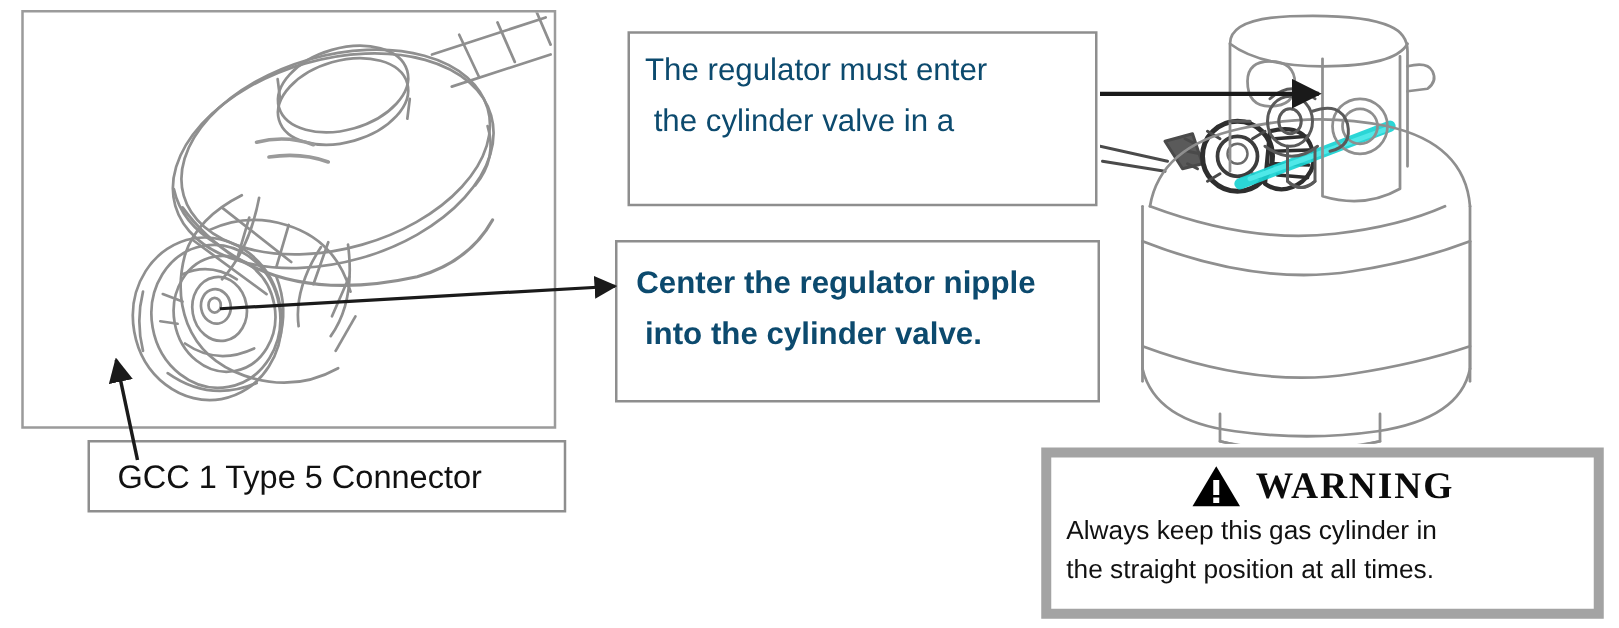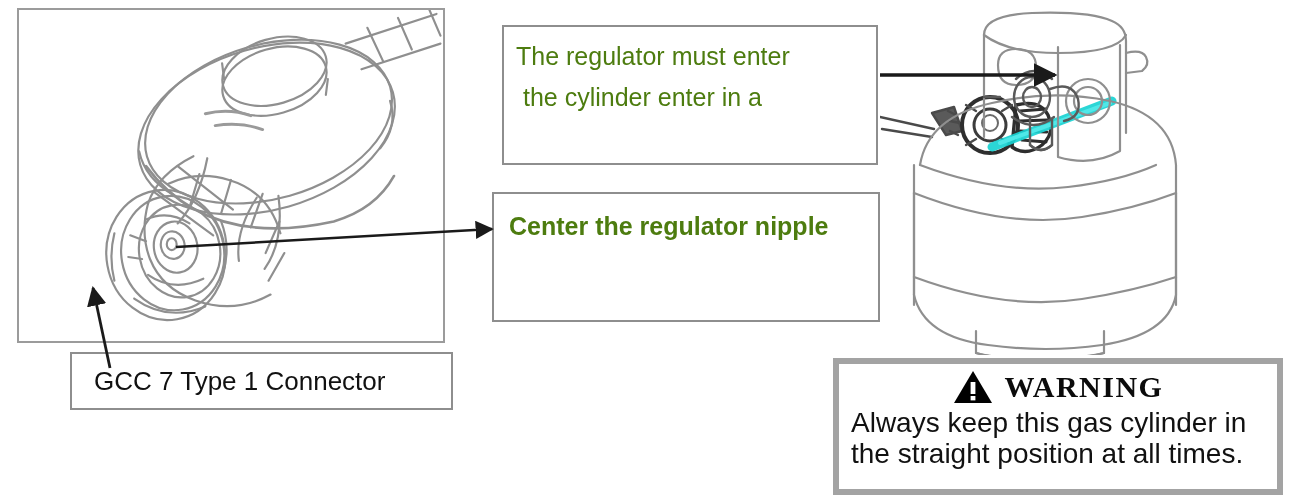--- a/index.html
+++ b/index.html
@@ -16,48 +16,48 @@
     border:2px solid #9b9b9b;background:#fff;box-sizing:border-box;
   }
   #regulator-art{position:absolute;left:0;top:0;width:100%;height:100%;}
 
   
   .callout{
     position:absolute;background:#fff;border:2px solid #8e8e8e;
     box-sizing:border-box;
   }
   .callout .line{
-    font-size:25px;line-height:41px;color:#4d7c0f;white-space:pre;
+    font-size:25px;line-height:41px;color:#0c4a6e;white-space:pre;
   }
 
   #callout-regulator-entry{left:502px;top:25px;width:376px;height:140px;padding:9px 0 0 12px;}
   #callout-center-nipple{left:492px;top:192px;width:388px;height:130px;padding:12px 0 0 15px;font-weight:bold;}
 
   #label-connector{
     position:absolute;left:70px;top:352px;width:383px;height:58px;
     background:#fff;border:2px solid #8e8e8e;box-sizing:border-box;
     display:flex;align-items:center;padding-left:22px;
   }
   #label-connector .line{font-size:26px;line-height:30px;color:#111;}
 
   
   #warning-panel{
     position:absolute;left:833px;top:358px;width:450px;height:137px;
-    background:#fff;border:6px solid #a3a3a3;box-sizing:border-box;
+    background:#fff;border:8px solid #a3a3a3;box-sizing:border-box;
     padding-top:3px;
   }
   #warning-head{
     display:flex;align-items:center;justify-content:center;gap:12px;height:40px;
   }
   #warning-title{
     font-family:"Liberation Serif", serif;font-weight:bold;font-size:30px;
     letter-spacing:1.5px;color:#0b0b0b;line-height:30px;
   }
   #warning-body{padding:0 0 0 12px;}
-  #warning-body .line{font-size:28px;line-height:31px;color:#111;white-space:pre;}
+  #warning-body .line{font-size:21px;line-height:31px;color:#111;white-space:pre;}
 
   
   #overlay{position:absolute;left:0;top:0;width:1295px;height:502px;pointer-events:none;}
 
   
   #cylinder-art{position:absolute;left:880px;top:5px;width:415px;height:350px;}
 </style>
 </head>
 <body>
 
@@ -117,29 +117,30 @@
 
         <path d="M96 226 q-6 24 0 48"></path>
         <path d="M204 214 q10 26 2 52"></path>
         <path d="M188 300 q-38 16 -72 -8"></path>
       </g>
     </svg>
   </div>
 
   <div class="callout" id="callout-regulator-entry">
     <div class="line">The regulator must enter</div>
-    <div class="line"> the cylinder enter in a</div>
+    <div class="line"> the cylinder valve in a</div>
   </div>
 
   <div class="callout" id="callout-center-nipple">
     <div class="line">Center the regulator nipple</div>
+    <div class="line"> into the cylinder valve.</div>
   </div>
 
   <div id="label-connector">
-    <div class="line">GCC 7 Type 1 Connector</div>
+    <div class="line">GCC 1 Type 5 Connector</div>
   </div>
 
   <svg id="cylinder-art" viewBox="0 0 415 350">
     <g fill="none" stroke="#8f8f8f" stroke-width="2" stroke-linecap="round" stroke-linejoin="round">
 
       <g stroke="#4a4a4a" stroke-width="2.4">
         <path d="M0 112 l54 12"></path>
         <path d="M2 124 l50 8"></path>
         <path d="M52 108 l14 22 l16 -4 l-8 -24 z" fill="#5a5a5a"></path>
         <path d="M68 106 l8 4 M70 116 l10 2 M70 126 l8 4"></path>

